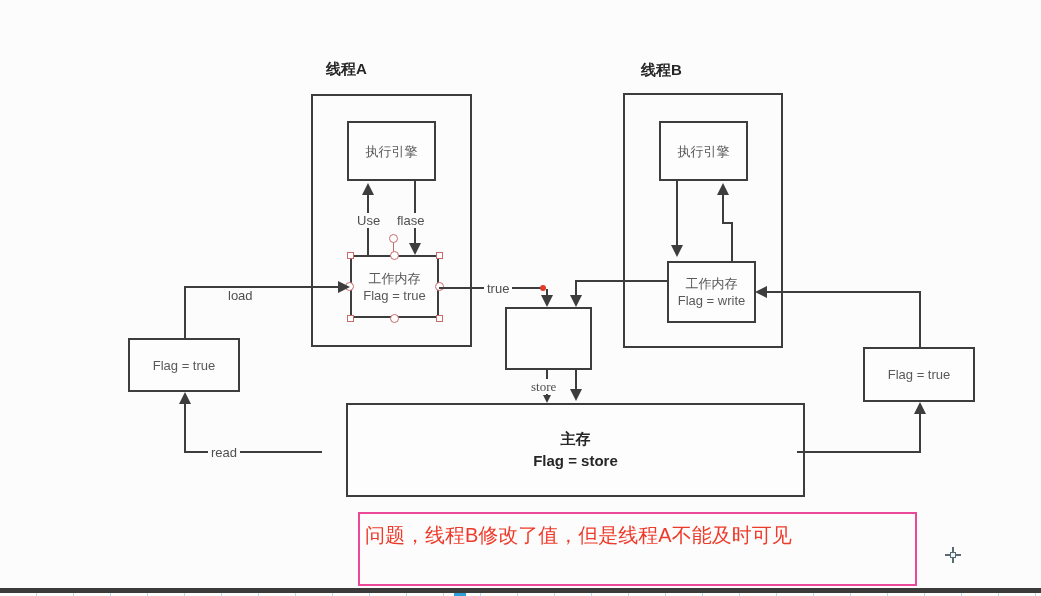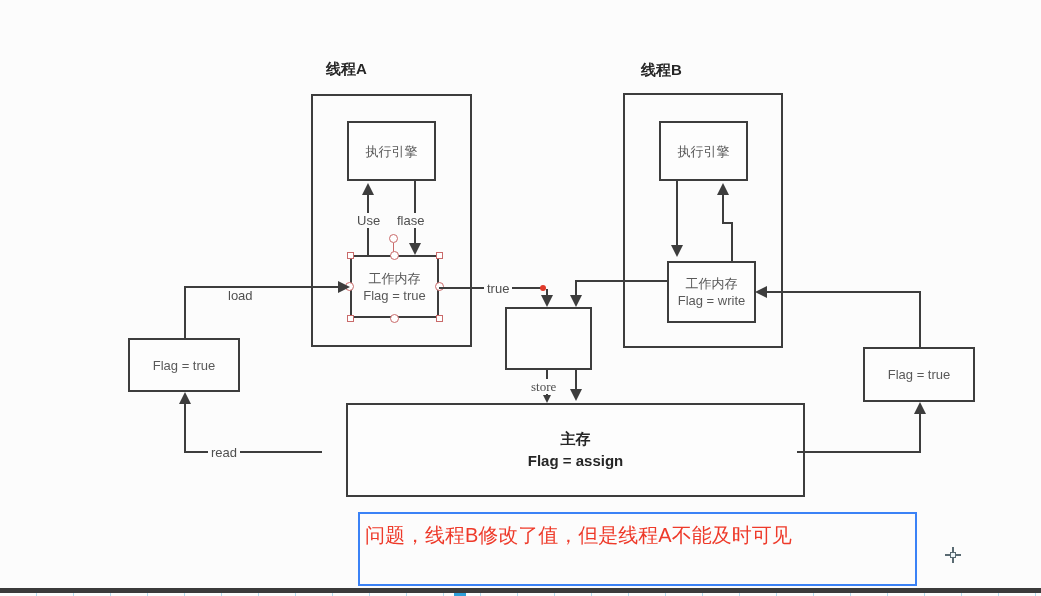--- a/index.html
+++ b/index.html
@@ -25,21 +25,21 @@
   .ar-right{border-top:6px solid transparent;border-bottom:6px solid transparent;border-left:12px solid #3d3d3d;}
   .ar-left{border-top:6px solid transparent;border-bottom:6px solid transparent;border-right:12px solid #3d3d3d;}
   .ar-down-sm{border-left:4px solid transparent;border-right:4px solid transparent;border-top:8px solid #3d3d3d;}
   
   .lbl{position:absolute;font-size:13px;color:#4f4f4f;background:#fcfcfc;padding:0 3px;line-height:15px;}
   
   .hnd-sq{position:absolute;width:7px;height:7px;background:#fff;border:1px solid #c96a6a;box-sizing:border-box;}
   .hnd-ci{position:absolute;width:9px;height:9px;background:#fff;border:1px solid #c96a6a;border-radius:50%;box-sizing:border-box;}
   .dot-red{position:absolute;width:6px;height:6px;border-radius:50%;background:#e03a2a;}
   
-  .note{position:absolute;border:2px solid #3b82f6;color:#ee3a2a;font-size:20px;
+  .note{position:absolute;border:2px solid #ec4899;color:#ee3a2a;font-size:20px;
         padding:8px 6px 0 5px;box-sizing:border-box;background:transparent;line-height:26px;}
   
   .mm-text{font-weight:700;color:#262626;font-size:15px;line-height:22px;}
   
   .cross{position:absolute;width:16px;height:16px;}
   .cross .cl{position:absolute;background:#5a6a72;}
   .cross .sq{position:absolute;left:5px;top:5px;width:6px;height:6px;background:#eef5f8;border:1px solid #5a6a72;box-sizing:border-box;}
   
   .bar-dark{position:absolute;left:0;top:588;width:1041px;height:5px;background:#3b3b3b;}
   .ruler{position:absolute;left:0;top:593px;width:1041px;height:3px;
@@ -128,21 +128,21 @@
   <div class="box" style="left:505px;top:307px;width:87px;height:63px;"></div>
 
   <div class="ln v" style="left:546px;top:370px;height:27px;"></div>
   <div class="ar ar-down-sm" style="left:543px;top:395px;"></div>
   <div class="lbl" style="left:528px;top:379px;font-family:Liberation Serif, serif;">store</div>
   <div class="ln v" style="left:575px;top:370px;height:20px;"></div>
   <div class="ar ar-down" style="left:570px;top:389px;"></div>
 
   <div class="box" style="left:322px;top:403px;width:459px;height:94px;margin-left:24px;">
     <span class="mm-text">主存</span>
-    <span class="mm-text">Flag = assign</span>
+    <span class="mm-text">Flag = store</span>
   </div>
 
   <div class="ln h" style="left:797px;top:451px;width:124px;"></div>
   <div class="ln v" style="left:919px;top:412px;height:41px;"></div>
   <div class="ar ar-up" style="left:914px;top:402px;"></div>
 
   <div class="box" style="left:863px;top:347px;width:112px;height:55px;">
     <span>Flag = true</span>
   </div>
 

